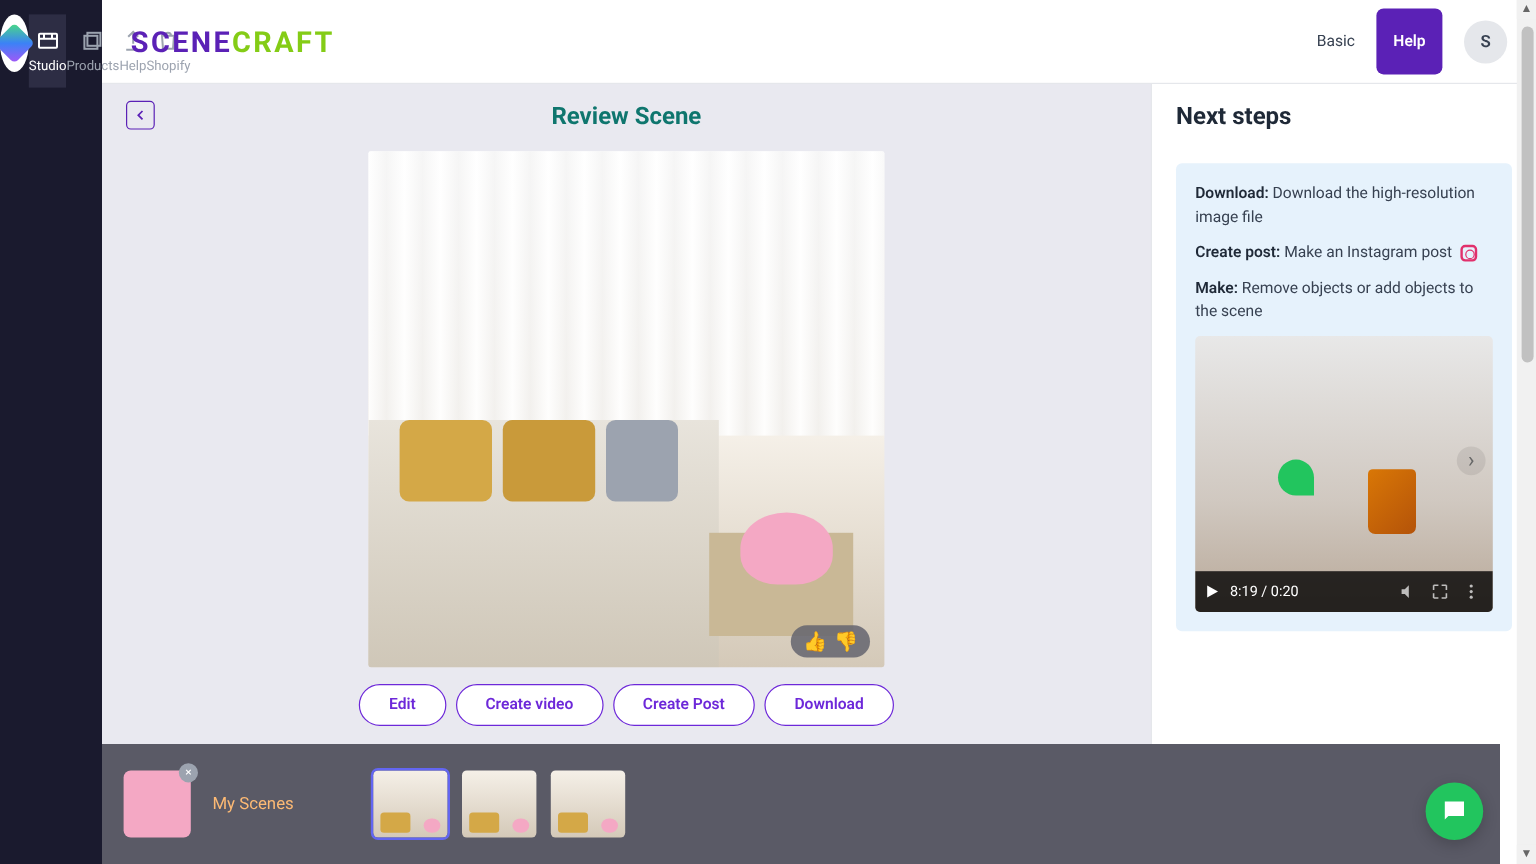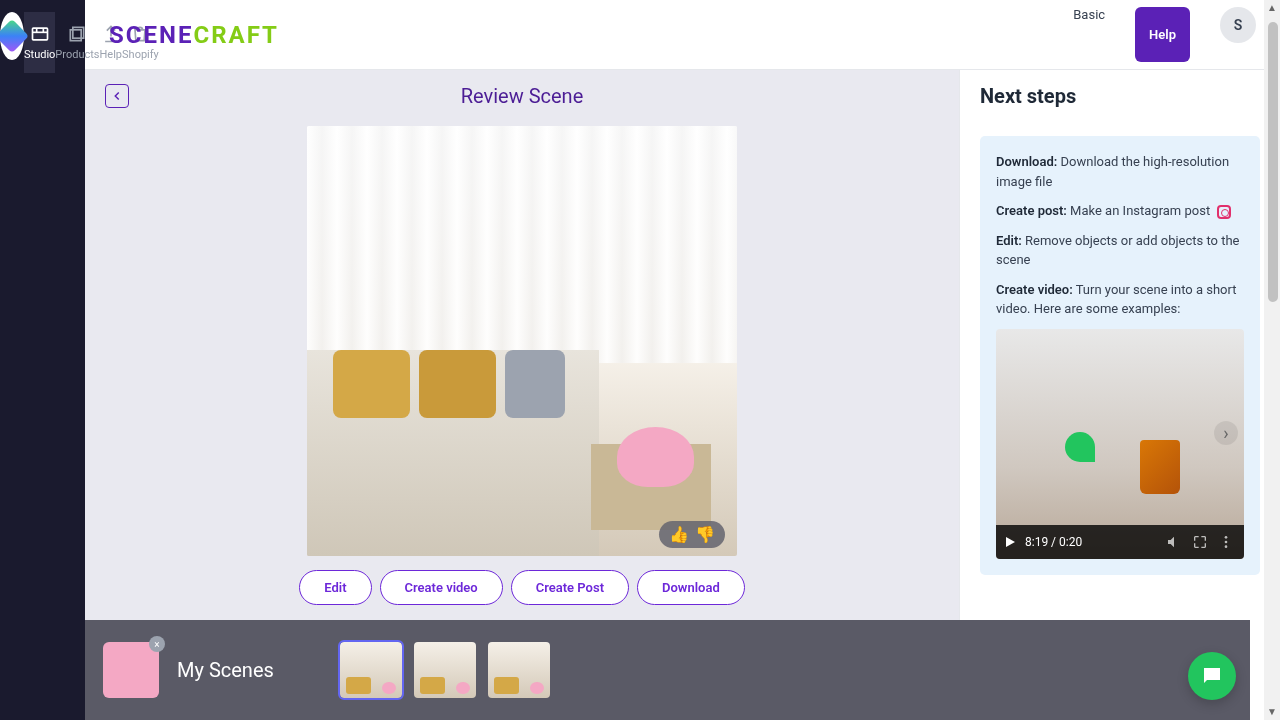--- a/index.html
+++ b/index.html
@@ -8,28 +8,28 @@
 .logo-circle{width:48px;height:48px;border-radius:50%;background:#fff;display:flex;align-items:center;justify-content:center;margin-bottom:28px}
 .logo-inner{width:24px;height:24px;background:linear-gradient(135deg,#4ade80,#3b82f6,#a855f7);border-radius:4px;transform:rotate(45deg)}
 .rail-item{width:100%;padding:12px 0;display:flex;flex-direction:column;align-items:center;color:#9ca3af;font-size:11px;cursor:pointer;gap:4px}
 .rail-item.active{background:#2d2d44;color:#fff}
 .rail-icon{width:20px;height:20px;display:flex;align-items:center;justify-content:center}
 .main{flex:1;display:flex;flex-direction:column;min-width:0}
 .topbar{height:70px;border-bottom:1px solid #e5e7eb;display:flex;align-items:center;padding:0 24px;justify-content:space-between;flex-shrink:0}
 .wordmark{font-size:24px;font-weight:700;letter-spacing:2px}
 .wm1{color:#5b21b6}
 .wm2{color:#84cc16}
-.top-right{display:flex;align-items:flex-start;gap:30px}
+.top-right{display:flex;align-items:center;gap:18px}
 .plan{font-size:13px;color:#374151}
 .help-btn{background:#5b21b6;color:#fff;border:none;padding:20px 14px;border-radius:6px;font-size:13px;font-weight:600;cursor:pointer}
 .avatar{width:36px;height:36px;border-radius:50%;background:#e5e7eb;display:flex;align-items:center;justify-content:center;font-weight:600;color:#374151;font-size:14px}
 .content{flex:1;display:flex;min-height:0}
 .center{flex:1;background:#e9e9f0;border-right:1px solid #e5e7eb;display:flex;flex-direction:column;align-items:center;padding:14px 20px 0;position:relative;min-width:0}
 .back-btn{position:absolute;top:14px;left:20px;width:24px;height:24px;border:1.5px solid #5b21b6;border-radius:4px;display:flex;align-items:center;justify-content:center;cursor:pointer;background:transparent}
-.page-title{font-size:20px;font-weight:400;color:#4c1d95;margin-bottom:18px}
+.page-title{font-size:20px;font-weight:700;color:#0f766e;margin-bottom:18px}
 .scene-img{width:430px;height:430px;background:linear-gradient(180deg,#fefefe 0%,#f5f0e8 55%,#d4c9b8 100%);border-radius:2px;position:relative;overflow:hidden}
 .curtain{position:absolute;top:0;left:0;right:0;height:55%;background:repeating-linear-gradient(90deg,rgba(255,255,255,0.9) 0px,rgba(240,240,240,0.6) 15px,rgba(255,255,255,0.9) 30px)}
 .bed{position:absolute;bottom:0;left:0;width:68%;height:48%;background:linear-gradient(180deg,#e8e4dc,#cfc7b8)}
 .pillow{position:absolute;border-radius:8px}
 .p1{top:52%;left:6%;width:18%;height:16%;background:#d4a847}
 .p2{top:52%;left:26%;width:18%;height:16%;background:#c99a3a}
 .p3{top:52%;left:46%;width:14%;height:16%;background:#9ca3af}
 .table{position:absolute;bottom:6%;right:6%;width:28%;height:20%;background:#c9b896}
 .cap{position:absolute;bottom:16%;right:10%;width:18%;height:14%;background:#f4a8c4;border-radius:50% 50% 40% 40%}
 .rating-pill{position:absolute;bottom:8px;right:12px;background:rgba(100,100,110,0.85);border-radius:18px;padding:4px 10px;display:flex;gap:6px}
@@ -47,21 +47,21 @@
 .vid-cup{position:absolute;bottom:28%;right:26%;width:40px;height:54px;background:linear-gradient(135deg,#d97706,#b45309);border-radius:4px 4px 6px 6px}
 .vid-plant{position:absolute;bottom:42%;left:28%;width:30px;height:30px;background:#22c55e;border-radius:50% 50% 0 50%}
 .vid-carousel{position:absolute;top:40%;right:6px;width:24px;height:24px;background:rgba(0,0,0,0.08);border-radius:50%;display:flex;align-items:center;justify-content:center;color:#666;font-size:18px}
 .vid-controls{position:absolute;bottom:0;left:0;right:0;height:34px;background:rgba(0,0,0,0.8);display:flex;align-items:center;padding:0 10px;gap:10px;color:#fff;font-size:12px}
 .play{width:0;height:0;border-left:9px solid #fff;border-top:5px solid transparent;border-bottom:5px solid transparent}
 .vc-spacer{flex:1}
 .vc-icon{width:16px;height:16px;opacity:0.7}
 .bottom-tray{position:absolute;bottom:0;left:85px;right:30px;height:100px;background:#5a5a66;display:flex;align-items:center;padding:0 18px;gap:18px}
 .tray-product{width:56px;height:56px;background:#f4a8c4;border-radius:6px;position:relative}
 .tray-close{position:absolute;top:-6px;right:-6px;width:16px;height:16px;background:#9ca3af;border-radius:50%;color:#fff;font-size:10px;display:flex;align-items:center;justify-content:center}
-.tray-label{color:#ffffff;font-size:20px;margin-right:48px}
+.tray-label{color:#fdba74;font-size:14px;margin-right:48px}
 .tray-thumbs{display:flex;gap:12px}
 .tray-thumb{width:62px;height:56px;background:linear-gradient(180deg,#f5f0e8,#d4c9b8);border-radius:4px;cursor:pointer;position:relative;overflow:hidden}
 .tray-thumb.sel{outline:2px solid #6366f1}
 .tray-thumb .tp{position:absolute;bottom:4px;left:10%;width:40%;height:30%;background:#d4a847;border-radius:3px}
 .tray-thumb .tc{position:absolute;bottom:4px;right:10%;width:22%;height:22%;background:#f4a8c4;border-radius:50%}
 .fab{position:absolute;bottom:20px;right:44px;width:48px;height:48px;background:#22c55e;border-radius:50%;display:flex;align-items:center;justify-content:center;cursor:pointer;box-shadow:0 4px 12px rgba(0,0,0,0.2)}
 .scroll-track{position:absolute;right:0;top:0;width:16px;height:100%;background:#f1f1f1}
 .scroll-thumb{position:absolute;right:2px;top:22px;width:10px;height:280px;background:#c1c1c1;border-radius:5px}
 .scroll-arr{position:absolute;right:0;width:16px;height:16px;background:#f1f1f1;font-size:10px;text-align:center;color:#666;line-height:16px}
 </style>
@@ -149,22 +149,21 @@
         <button class="pill-btn">Create Post</button>
         <button class="pill-btn">Download</button>
       </div>
     </div>
 
     <div class="sidebar">
       <div class="side-title">Next steps</div>
       <div class="callout">
         <div class="step"><strong>Download:</strong><span> Download the high-resolution image file</span></div>
         <div class="step"><strong>Create post:</strong><span> Make an Instagram post </span><span class="ig-icon"></span></div>
-        <div class="step"><strong>Edit:</strong><span> Remove objects or add objects to the scene</span></div>
-        <div class="step"><strong>Create video:</strong><span> Turn your scene into a short video. Here are some examples:</span></div>
+        <div class="step"><strong>Make:</strong><span> Remove objects or add objects to the scene</span></div>
         <div class="vid">
           <div class="vid-plant"></div>
             <div class="vid-cup"></div>
           <div class="vid-carousel">›</div>
           <div class="vid-controls">
             <div class="play"></div>
             <span>8:19 / 0:20</span>
             <div class="vc-spacer"></div>
             <svg class="vc-icon" viewBox="0 0 24 24" fill="white">
                 <path d="M3 9v6h4l5 5V4L7 9z"></path>

